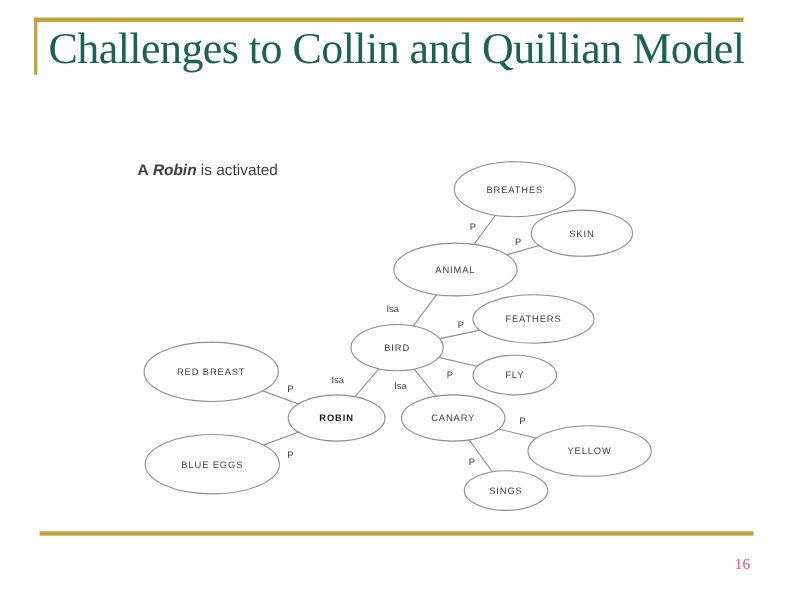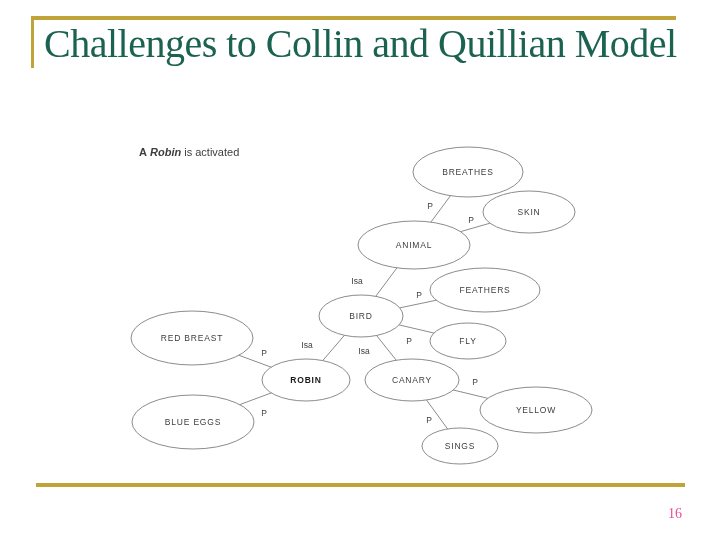--- a/index.html
+++ b/index.html
@@ -73,23 +73,23 @@
     stroke-width: 1;
   }
   .edge-label {
     font-family: "Liberation Sans", sans-serif;
     font-size: 8.5px;
     fill: var(--diagram-text, #3d3d3d);
     text-anchor: middle;
   }
   .diagram-caption {
     position: absolute;
-    left: 139px;
+    left: 125px;
     top: 146px;
-    font-size: 11px;
+    font-size: 14px;
     color: #3d3d3d;
     white-space: nowrap;
   }
   .caption-prefix { font-weight: bold; }
   .caption-term { font-weight: bold; font-style: italic; }
   .bottom-rule {
     position: absolute;
     left: 36px;
     top: 483px;
     width: 649px;

